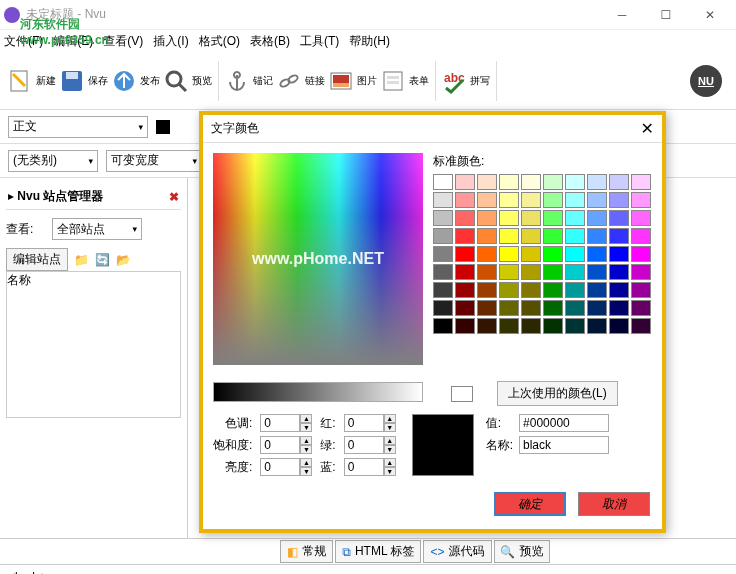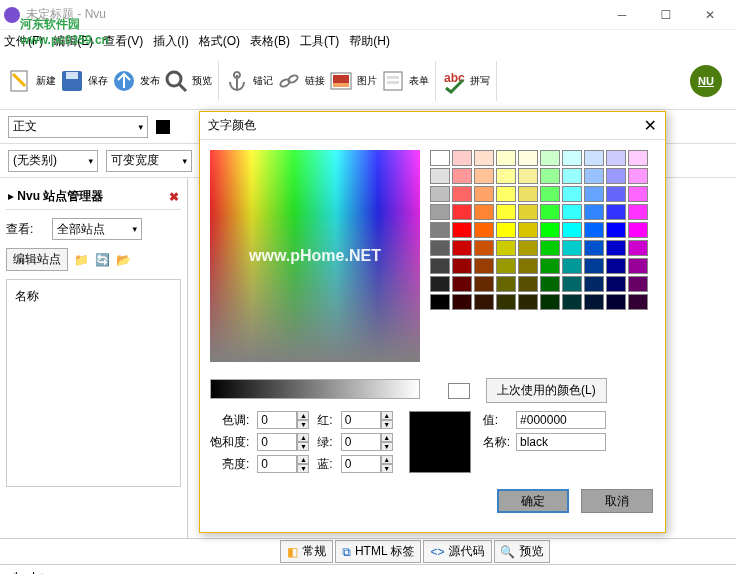--- a/index.html
+++ b/index.html
@@ -14,79 +14,79 @@
 
 .menubar { height: 22px; display: flex; align-items: center; padding: 0 4px; gap: 10px; }
 .menubar span { color: #000; }
 
 .toolbar { height: 58px; display: flex; align-items: center; padding: 2px 6px; gap: 0; border-bottom: 1px solid #ddd; }
 .tbtn { width: 52px; display: flex; flex-direction: row; align-items: center; gap: 2px; }
 .tbtn .ic { width: 28px; height: 28px; display: flex; align-items: center; justify-content: center; }
 .tbtn .lb { font-size: 10px; }
 .tsep { width: 1px; height: 40px; background: #ddd; margin: 0 4px; }
 .spacer { flex: 1; }
-.nvu-badge { width: 32px; height: 32px; border-radius: 50%; background: #4d7c0f; color: #fff; display: flex; align-items: center; justify-content: center; font-weight: bold; font-size: 11px; margin-right: 8px; text-decoration: underline; }
+.nvu-badge { width: 32px; height: 32px; border-radius: 50%; background: #404040; color: #fff; display: flex; align-items: center; justify-content: center; font-weight: bold; font-size: 11px; margin-right: 8px; text-decoration: underline; }
 
 .formatbar { height: 34px; display: flex; align-items: center; padding: 4px 8px; gap: 8px; border-bottom: 1px solid #ddd; }
 .formatbar2 { height: 34px; display: flex; align-items: center; padding: 4px 8px; gap: 8px; border-bottom: 1px solid #ddd; }
 .sel { height: 22px; border: 1px solid #aaa; background: #fff; display: flex; align-items: center; padding: 0 4px; }
 .sel .arrow { margin-left: auto; font-size: 9px; }
 
 .mainrow { display: flex; height: 360px; }
 .sidepanel { width: 188px; border-right: 1px solid #ccc; padding: 6px; }
 .sidepanel .hdr { display: flex; align-items: center; justify-content: space-between; border-bottom: 1px solid #ddd; padding: 4px 2px; }
 .sidepanel .hdr .x { color: #c62828; font-weight: bold; }
 .sidepanel .row { display: flex; align-items: center; gap: 16px; margin-top: 8px; }
 .sidepanel .row .lb { width: 30px; }
 .sidepanel .srow { display: flex; align-items: center; gap: 6px; margin-top: 8px; }
 .sidepanel .btn { border: 1px solid #aaa; background: #f4f4f4; padding: 2px 6px; }
-.sidepanel .list { border: 1px solid #ccc; margin-top: 8px; height: 208px; padding: 8px; }
+.sidepanel .list { border: 1px solid #ccc; margin-top: 0; height: 147px; padding: 0; }
 
 .editor { flex: 1; background: #fff; }
 
 .tabbar { height: 26px; border-top: 1px solid #ccc; display: flex; align-items: center; padding-left: 280px; gap: 2px; }
 .tab { border: 1px solid #aaa; padding: 2px 6px; display: flex; align-items: center; gap: 4px; background: #f6f6f6; }
 
 .statusbar { height: 24px; border-top: 1px solid #ccc; display: flex; align-items: center; padding: 0 8px; }
 
-.dialog { position: absolute; left: 199px; top: 111px; width: 467px; height: 422px; background: #fff; border: 1px solid #eab308; box-shadow: 2px 2px 10px rgba(0,0,0,.3); z-index: 10; }
+.dialog { position: absolute; left: 199px; top: 111px; width: 467px; height: 422px; background: #fff; border: 4px solid #eab308; box-shadow: 2px 2px 10px rgba(0,0,0,.3); z-index: 10; }
 .dialog .dtitle { height: 28px; display: flex; align-items: center; padding: 0 8px; border-bottom: 1px solid #ddd; }
 .dialog .dtitle .x { margin-left: auto; font-size: 16px; }
 .dialog .body { padding: 10px; display: flex; gap: 10px; }
 .spectrum { width: 210px; height: 212px; background:
   linear-gradient(to bottom, rgba(128,128,128,0) 0%, rgba(128,128,128,1) 100%),
   linear-gradient(to right, #f00, #ff0, #0f0, #0ff, #00f, #f0f);
   position: relative; }
 .spectrum::before { content:""; position:absolute; inset:0; background: linear-gradient(to bottom, rgba(255,255,255,0.25) 0%, rgba(255,255,255,0) 30%); }
 .spectrum .wm { position: absolute; top: 50%; left: 50%; transform: translate(-50%,-50%); color: rgba(255,255,255,.9); font-size: 16px; font-weight: bold; }
 
 .stdcolors { flex: 1; }
 .stdcolors .lb { margin-bottom: 4px; }
 .swatches { display: grid; grid-template-columns: repeat(10, 20px); grid-auto-rows: 16px; gap: 2px; }
 .sw { border: 1px solid #888; }
 
 .gradbar { margin: 6px 10px 4px; width: 210px; height: 20px; background: linear-gradient(to right, #000, #fff); border: 1px solid #aaa; }
 
-.lastused { display: flex; align-items: center; gap: 16px; margin: 6px 10px 0 240px; }
+.lastused { display: flex; align-items: center; gap: 24px; margin: 6px 10px 0 240px; }
 .lastused .swatch { width: 22px; height: 16px; border: 1px solid #888; background: #fff; }
 .lastused .btn { border: 1px solid #aaa; padding: 3px 10px; background: #f4f4f4; }
 
 .hsvrow { display: flex; padding: 8px 10px; gap: 12px; align-items: flex-start; }
 .ctrls { display: grid; grid-template-columns: auto 52px auto 52px; gap: 4px 8px; align-items: center; }
 .ctrls label { text-align: right; }
 .spin { display: flex; }
 .spin input { width: 40px; height: 18px; border: 1px solid #aaa; padding: 0 3px; }
 .spin .ar { width: 12px; display: flex; flex-direction: column; }
 .spin .ar div { height: 9px; border: 1px solid #aaa; font-size: 7px; text-align: center; line-height: 7px; background: #eee; }
 .preview { width: 62px; height: 62px; background: #000; border: 1px solid #888; margin-left: 4px; }
 .valname { display: grid; grid-template-columns: auto 90px; gap: 4px 6px; align-items: center; }
 .valname input { height: 18px; border: 1px solid #aaa; padding: 0 3px; }
 
 .dlgbtns { display: flex; justify-content: flex-end; gap: 12px; padding: 8px 12px; }
-.dlgbtns button { width: 72px; height: 24px; border: 1px solid #888; background: #a3a3a3; }
+.dlgbtns button { width: 72px; height: 24px; border: 1px solid #888; background: #ef4444; font-style: italic; }
 .dlgbtns button.primary { border: 2px solid #3b82c4; }
 
 svg { display: block; }
 </style>
 </head>
 <body>
 
 <div class="watermark1">
   <span>河东软件园</span>
   <span class="sub">www.pc0359.cn</span>
@@ -206,21 +206,21 @@
       <span>正文</span>
       <span class="arrow">▾</span>
     </div>
   <div style="width:14px;height:14px;background:#000"></div>
 </div>
 <div class="formatbar2">
   <div class="sel" style="width:90px">
       <span>(无类别)</span>
       <span class="arrow">▾</span>
     </div>
-  <div class="sel" style="width:86px">
+  <div class="sel" style="width:96px">
       <span>可变宽度</span>
       <span class="arrow">▾</span>
     </div>
 </div>
 
 <div class="mainrow">
   <div class="sidepanel">
     <div class="hdr">
       <span>▸ <b>Nvu 站点管理器</b></span>
       <span class="x">✖</span>
@@ -273,20 +273,21 @@
     <span>文字颜色</span>
     <span class="x">✕</span>
   </div>
   <div class="body">
     <div>
       <div class="spectrum">
         <div class="wm">www.pHome.NET</div>
       </div>
     </div>
     <div class="stdcolors">
+      <div class="lb">标准颜色:</div>
       <div class="swatches" id="swatches">
           <div class="sw" style="background: rgb(255, 255, 255);"></div>
           <div class="sw" style="background: rgb(255, 204, 204);"></div>
           <div class="sw" style="background: rgb(255, 224, 204);"></div>
           <div class="sw" style="background: rgb(255, 255, 204);"></div>
           <div class="sw" style="background: rgb(255, 253, 224);"></div>
           <div class="sw" style="background: rgb(204, 255, 204);"></div>
           <div class="sw" style="background: rgb(204, 255, 255);"></div>
           <div class="sw" style="background: rgb(204, 224, 255);"></div>
           <div class="sw" style="background: rgb(204, 204, 255);"></div>

